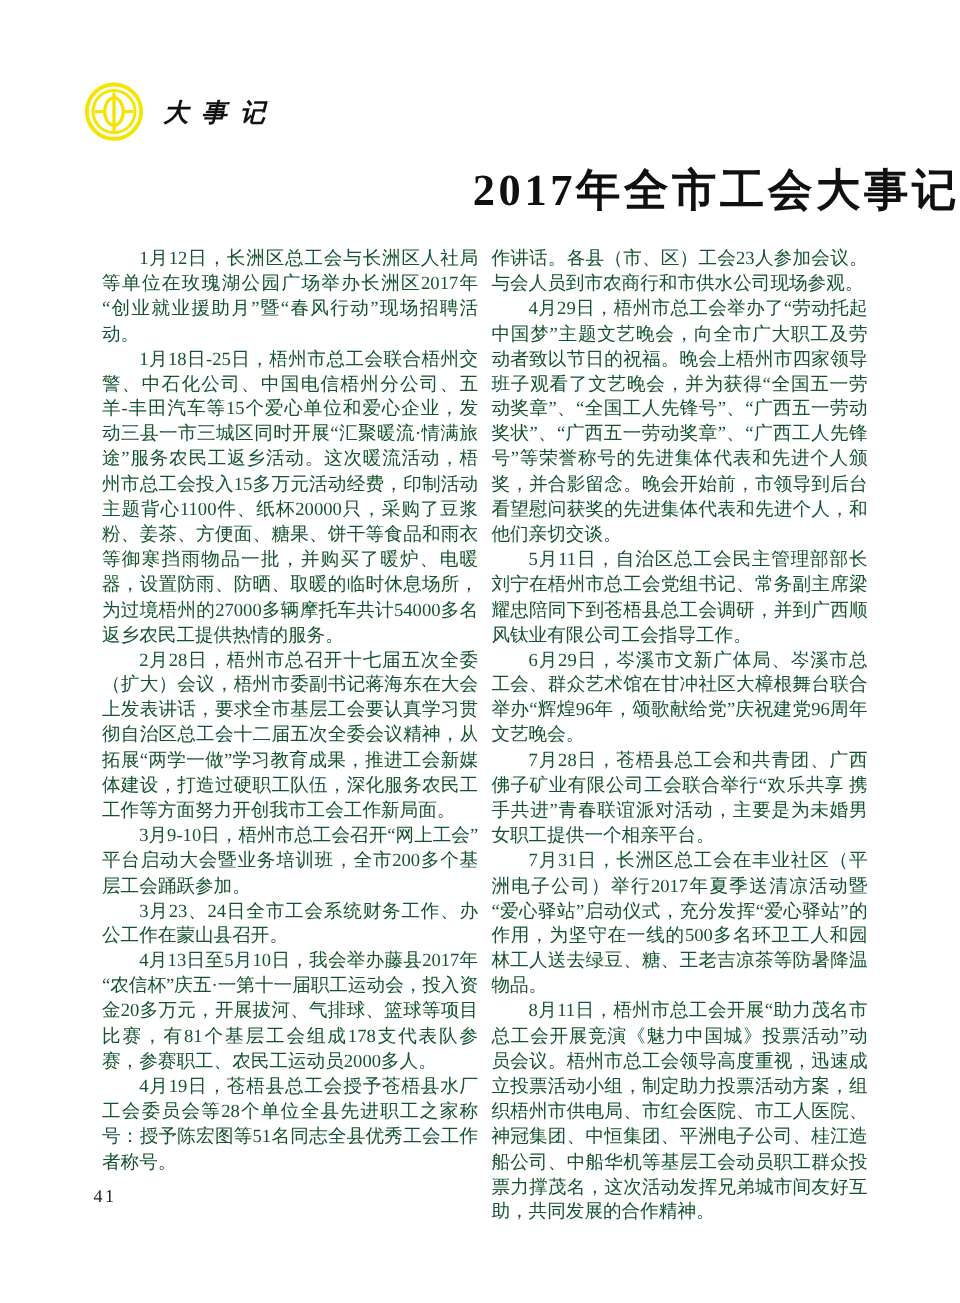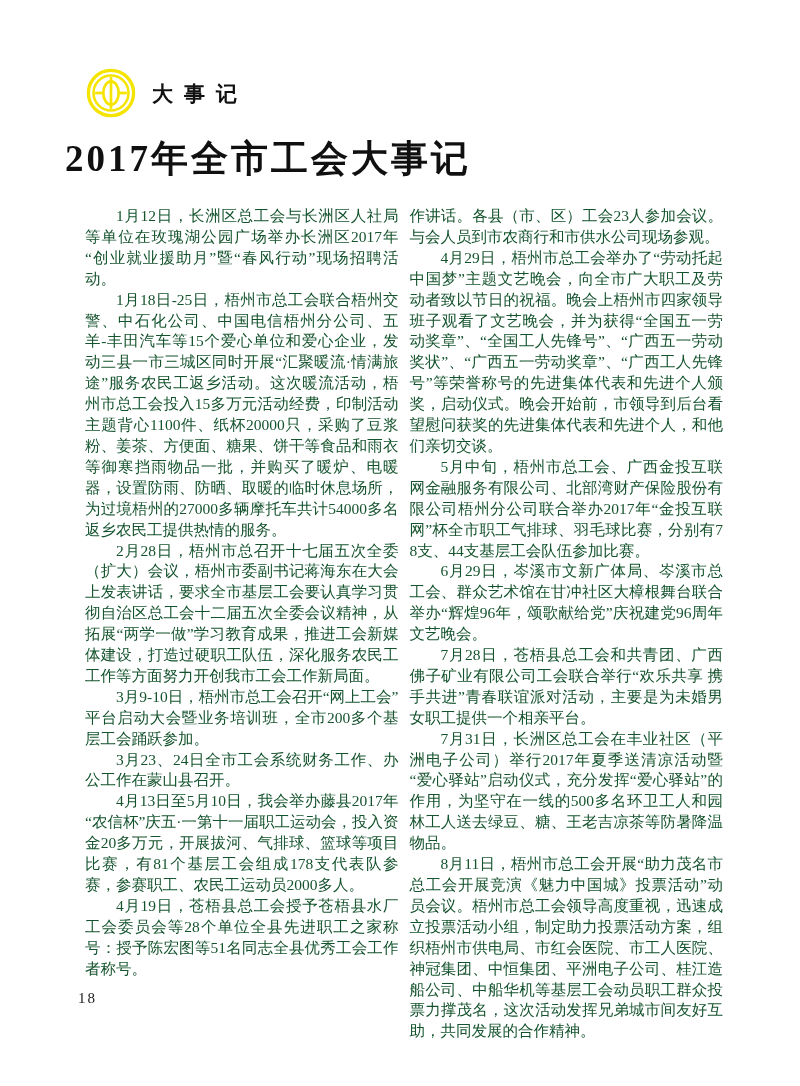--- a/index.html
+++ b/index.html
@@ -13,24 +13,25 @@
     height: 1086px;
     background: #ffffff;
     overflow: hidden;
     font-family: "Liberation Serif", "DejaVu Serif", serif;
     color: #161616;
   }
   
   .header {
     position: absolute;
     top: 68px;
-    left: 86px;
+    left: 70px;
     display: flex;
     align-items: center;
     gap: 16px;
+    font-style: italic;
   }
   .logo-svg {
     display: block;
     width: 50px;
     height: 50px;
   }
   .logo-label {
     font-family: "Liberation Sans", "DejaVu Sans", sans-serif;
     font-weight: 700;
     font-size: 21px;
@@ -38,21 +39,21 @@
     color: #111111;
     padding-top: 2px;
   }
   
   .doc-title {
     position: absolute;
     top: 134px;
     left: 65px;
     width: 735px;
     margin: 0;
-    text-align: left;
+    text-align: right;
     font-family: "Liberation Serif", "DejaVu Serif", serif;
     font-weight: 700;
     font-size: 37px;
     letter-spacing: 3px;
     color: #101010;
     white-space: nowrap;
   }
   
   .body-columns {
     position: absolute;
@@ -114,24 +115,24 @@
         <p class="para">1月12日，长洲区总工会与长洲区人社局等单位在玫瑰湖公园广场举办长洲区2017年“创业就业援助月”暨“春风行动”现场招聘活动。</p>
         <p class="para">1月18日-25日，梧州市总工会联合梧州交警、中石化公司、中国电信梧州分公司、五羊-丰田汽车等15个爱心单位和爱心企业，发动三县一市三城区同时开展“汇聚暖流·情满旅途”服务农民工返乡活动。这次暖流活动，梧州市总工会投入15多万元活动经费，印制活动主题背心1100件、纸杯20000只，采购了豆浆粉、姜茶、方便面、糖果、饼干等食品和雨衣等御寒挡雨物品一批，并购买了暖炉、电暖器，设置防雨、防晒、取暖的临时休息场所，为过境梧州的27000多辆摩托车共计54000多名返乡农民工提供热情的服务。</p>
         <p class="para">2月28日，梧州市总召开十七届五次全委（扩大）会议，梧州市委副书记蒋海东在大会上发表讲话，要求全市基层工会要认真学习贯彻自治区总工会十二届五次全委会议精神，从拓展“两学一做”学习教育成果，推进工会新媒体建设，打造过硬职工队伍，深化服务农民工工作等方面努力开创我市工会工作新局面。</p>
         <p class="para">3月9-10日，梧州市总工会召开“网上工会”平台启动大会暨业务培训班，全市200多个基层工会踊跃参加。</p>
         <p class="para">3月23、24日全市工会系统财务工作、办公工作在蒙山县召开。</p>
         <p class="para">4月13日至5月10日，我会举办藤县2017年“农信杯”庆五·一第十一届职工运动会，投入资金20多万元，开展拔河、气排球、篮球等项目比赛，有81个基层工会组成178支代表队参赛，参赛职工、农民工运动员2000多人。</p>
         <p class="para">4月19日，苍梧县总工会授予苍梧县水厂工会委员会等28个单位全县先进职工之家称号：授予陈宏图等51名同志全县优秀工会工作者称号。</p>
       </div>
     <div class="col" id="right-col">
         <p class="para no-indent">作讲话。各县（市、区）工会23人参加会议。与会人员到市农商行和市供水公司现场参观。</p>
-        <p class="para">4月29日，梧州市总工会举办了“劳动托起中国梦”主题文艺晚会，向全市广大职工及劳动者致以节日的祝福。晚会上梧州市四家领导班子观看了文艺晚会，并为获得“全国五一劳动奖章”、“全国工人先锋号”、“广西五一劳动奖状”、“广西五一劳动奖章”、“广西工人先锋号”等荣誉称号的先进集体代表和先进个人颁奖，启动仪式。晚会开始前，市领导到后台看望慰问获奖的先进集体代表和先进个人，和他们亲切交谈。</p>
-        <p class="para">5月中旬，梧州市总工会、广西金投互联网金融服务有限公司、北部湾财产保险股份有限公司梧州分公司联合举办2017年“金投互联网”杯全市职工气排球、羽毛球比赛，分别有78支、44支基层工会队伍参加比赛。</p>
+        <p class="para">4月29日，梧州市总工会举办了“劳动托起中国梦”主题文艺晚会，向全市广大职工及劳动者致以节日的祝福。晚会上梧州市四家领导班子观看了文艺晚会，并为获得“全国五一劳动奖章”、“全国工人先锋号”、“广西五一劳动奖状”、“广西五一劳动奖章”、“广西工人先锋号”等荣誉称号的先进集体代表和先进个人颁奖，并合影留念。晚会开始前，市领导到后台看望慰问获奖的先进集体代表和先进个人，和他们亲切交谈。</p>
+        <p class="para">5月11日，自治区总工会民主管理部部长刘宁在梧州市总工会党组书记、常务副主席梁耀忠陪同下到苍梧县总工会调研，并到广西顺风钛业有限公司工会指导工作。</p>
         <p class="para">6月29日，岑溪市文新广体局、岑溪市总工会、群众艺术馆在甘冲社区大樟根舞台联合举办“辉煌96年，颂歌献给党”庆祝建党96周年文艺晚会。</p>
         <p class="para">7月28日，苍梧县总工会和共青团、广西佛子矿业有限公司工会联合举行“欢乐共享 携手共进”青春联谊派对活动，主要是为未婚男女职工提供一个相亲平台。</p>
         <p class="para">7月31日，长洲区总工会在丰业社区（平洲电子公司）举行2017年夏季送清凉活动暨“爱心驿站”启动仪式，充分发挥“爱心驿站”的作用，为坚守在一线的500多名环卫工人和园林工人送去绿豆、糖、王老吉凉茶等防暑降温物品。</p>
         <p class="para">8月11日，梧州市总工会开展“助力茂名市总工会开展竞演《魅力中国城》投票活动”动员会议。梧州市总工会领导高度重视，迅速成立投票活动小组，制定助力投票活动方案，组织梧州市供电局、市红会医院、市工人医院、神冠集团、中恒集团、平洲电子公司、桂江造船公司、中船华机等基层工会动员职工群众投票力撑茂名，这次活动发挥兄弟城市间友好互助，共同发展的合作精神。</p>
       </div>
   </div>
 
-  <div class="page-number">18</div>
+  <div class="page-number">41</div>
 
 </div>
 
 </body></html>

